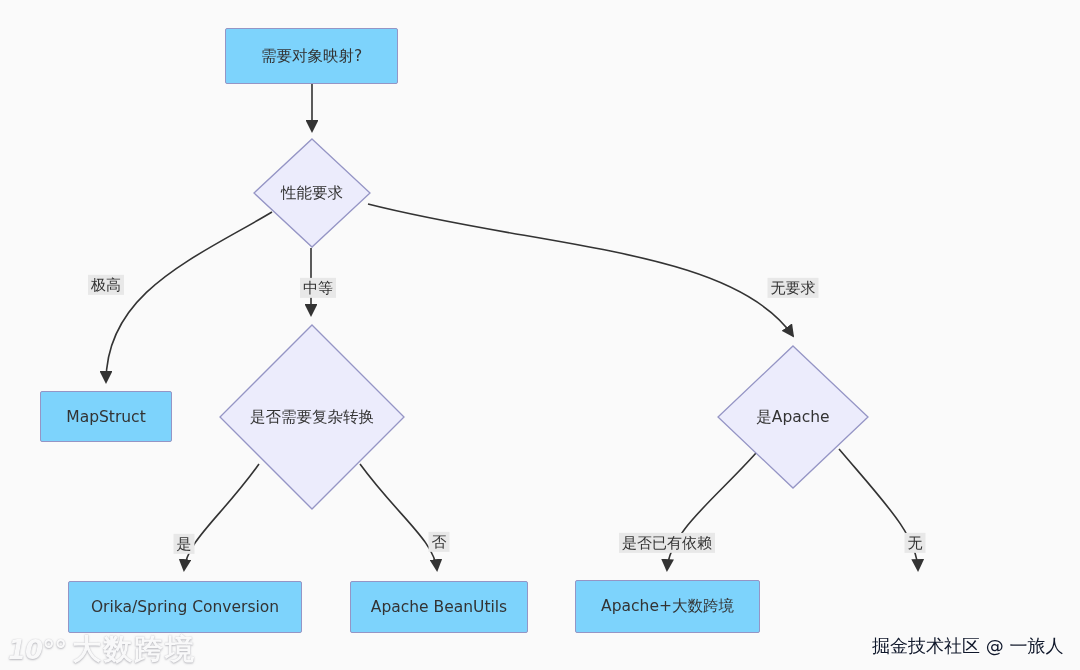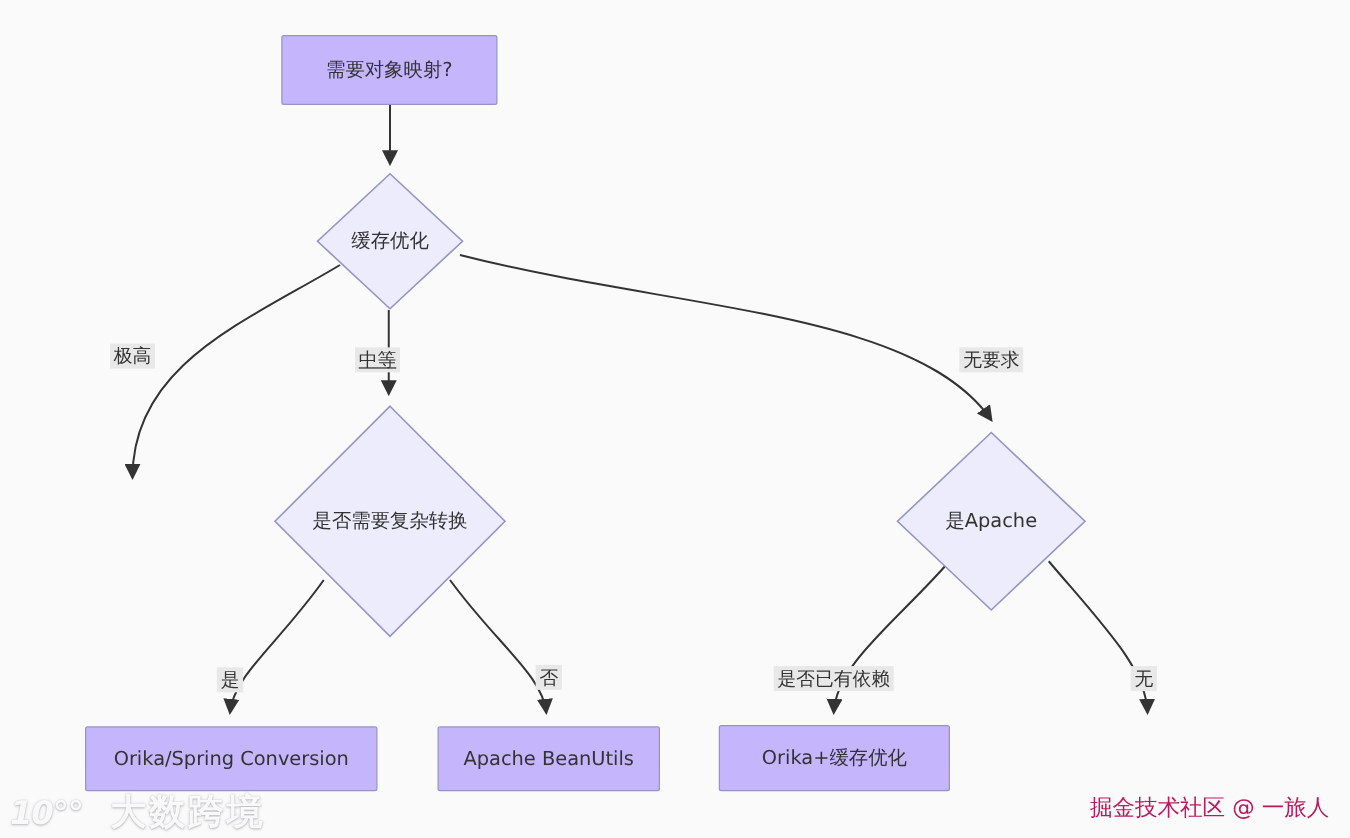--- a/index.html
+++ b/index.html
@@ -22,21 +22,21 @@
     stroke-width: 1.6px;
   }
   .diamond-shape {
     fill: #ececfc;
     stroke: #9595c5;
     stroke-width: 1.3px;
   }
   .rect-node {
     position: absolute;
     box-sizing: border-box;
-    background: #c4b5fd;
+    background: #7dd3fc;
     border: 1.3px solid #9595c5;
     border-radius: 2px;
     display: flex;
     align-items: center;
     justify-content: center;
     color: #333333;
     font-size: 15.5px;
     white-space: nowrap;
   }
   .diamond-label {
@@ -55,39 +55,39 @@
     padding: 0px 3px;
     line-height: 1.35;
     white-space: nowrap;
   }
   .watermark-left {
     position: absolute;
     left: 8px;
     top: 630px;
     display: flex;
     align-items: baseline;
-    gap: 22px;
+    gap: 6px;
     color: rgba(255,255,255,0.92);
     text-shadow: 0 1px 2px rgba(140,140,150,0.55), 0 0 1px rgba(140,140,150,0.5);
     font-weight: bold;
   }
   .watermark-left .logo {
     font-size: 26px;
     font-style: italic;
     letter-spacing: -1px;
   }
   .watermark-left .wm-text {
     font-size: 29px;
     letter-spacing: 2px;
   }
   .watermark-right {
     position: absolute;
     left: 872px;
     top: 634px;
-    color: #be185d;
+    color: #0f172a;
     text-shadow: 0 1px 1px rgba(255,255,255,0.9);
     font-size: 18px;
     white-space: nowrap;
   }
 </style>
 </head>
 <body>
 
 <div class="canvas">
 
@@ -107,37 +107,38 @@
     <path class="edge-path" marker-end="url(#arrow)" d="M756,453 C714,500 669,532 667,570"></path>
     <path class="edge-path" marker-end="url(#arrow)" d="M839,449 C884,502 917,535 918,570"></path>
 
     <polygon class="diamond-shape" points="312,139 370,193 312,247 254,193"></polygon>
     <polygon class="diamond-shape" points="312,325 404,417 312,509 220,417"></polygon>
     <polygon class="diamond-shape" points="793,346 868,417 793,488 718,417"></polygon>
   </svg>
 
   <div class="rect-node" style="left:225px; top:28px; width:173px; height:56px;">需要对象映射?</div>
 
+  <div class="rect-node" style="left:40px; top:391px; width:132px; height:51px;">MapStruct</div>
 
   <div class="rect-node" style="left:68px; top:581px; width:234px; height:52px;">Orika/Spring Conversion</div>
 
   <div class="rect-node" style="left:350px; top:581px; width:178px; height:52px;">Apache BeanUtils</div>
 
-  <div class="rect-node" style="left:575px; top:580px; width:185px; height:53px;">Orika+缓存优化</div>
+  <div class="rect-node" style="left:575px; top:580px; width:185px; height:53px;">Apache+大数跨境</div>
 
 
-  <div class="diamond-label" style="left:312px; top:193px;">缓存优化</div>
+  <div class="diamond-label" style="left:312px; top:193px;">性能要求</div>
 
   <div class="diamond-label" style="left:312px; top:417px;">是否需要复杂转换</div>
 
   <div class="diamond-label" style="left:793px; top:417px;">是Apache</div>
 
   <span class="edge-label" style="left:106px; top:285px;">极高</span>
 
-  <span class="edge-label" style="left:302px; top:288px;text-decoration:underline;">中等</span>
+  <span class="edge-label" style="left:318px; top:288px;">中等</span>
 
   <span class="edge-label" style="left:793px; top:288px;">无要求</span>
 
   <span class="edge-label" style="left:184px; top:544px;">是</span>
 
   <span class="edge-label" style="left:439px; top:542px;">否</span>
 
   <span class="edge-label" style="left:667px; top:543px;">是否已有依赖</span>
 
   <span class="edge-label" style="left:915px; top:543px;">无</span>

